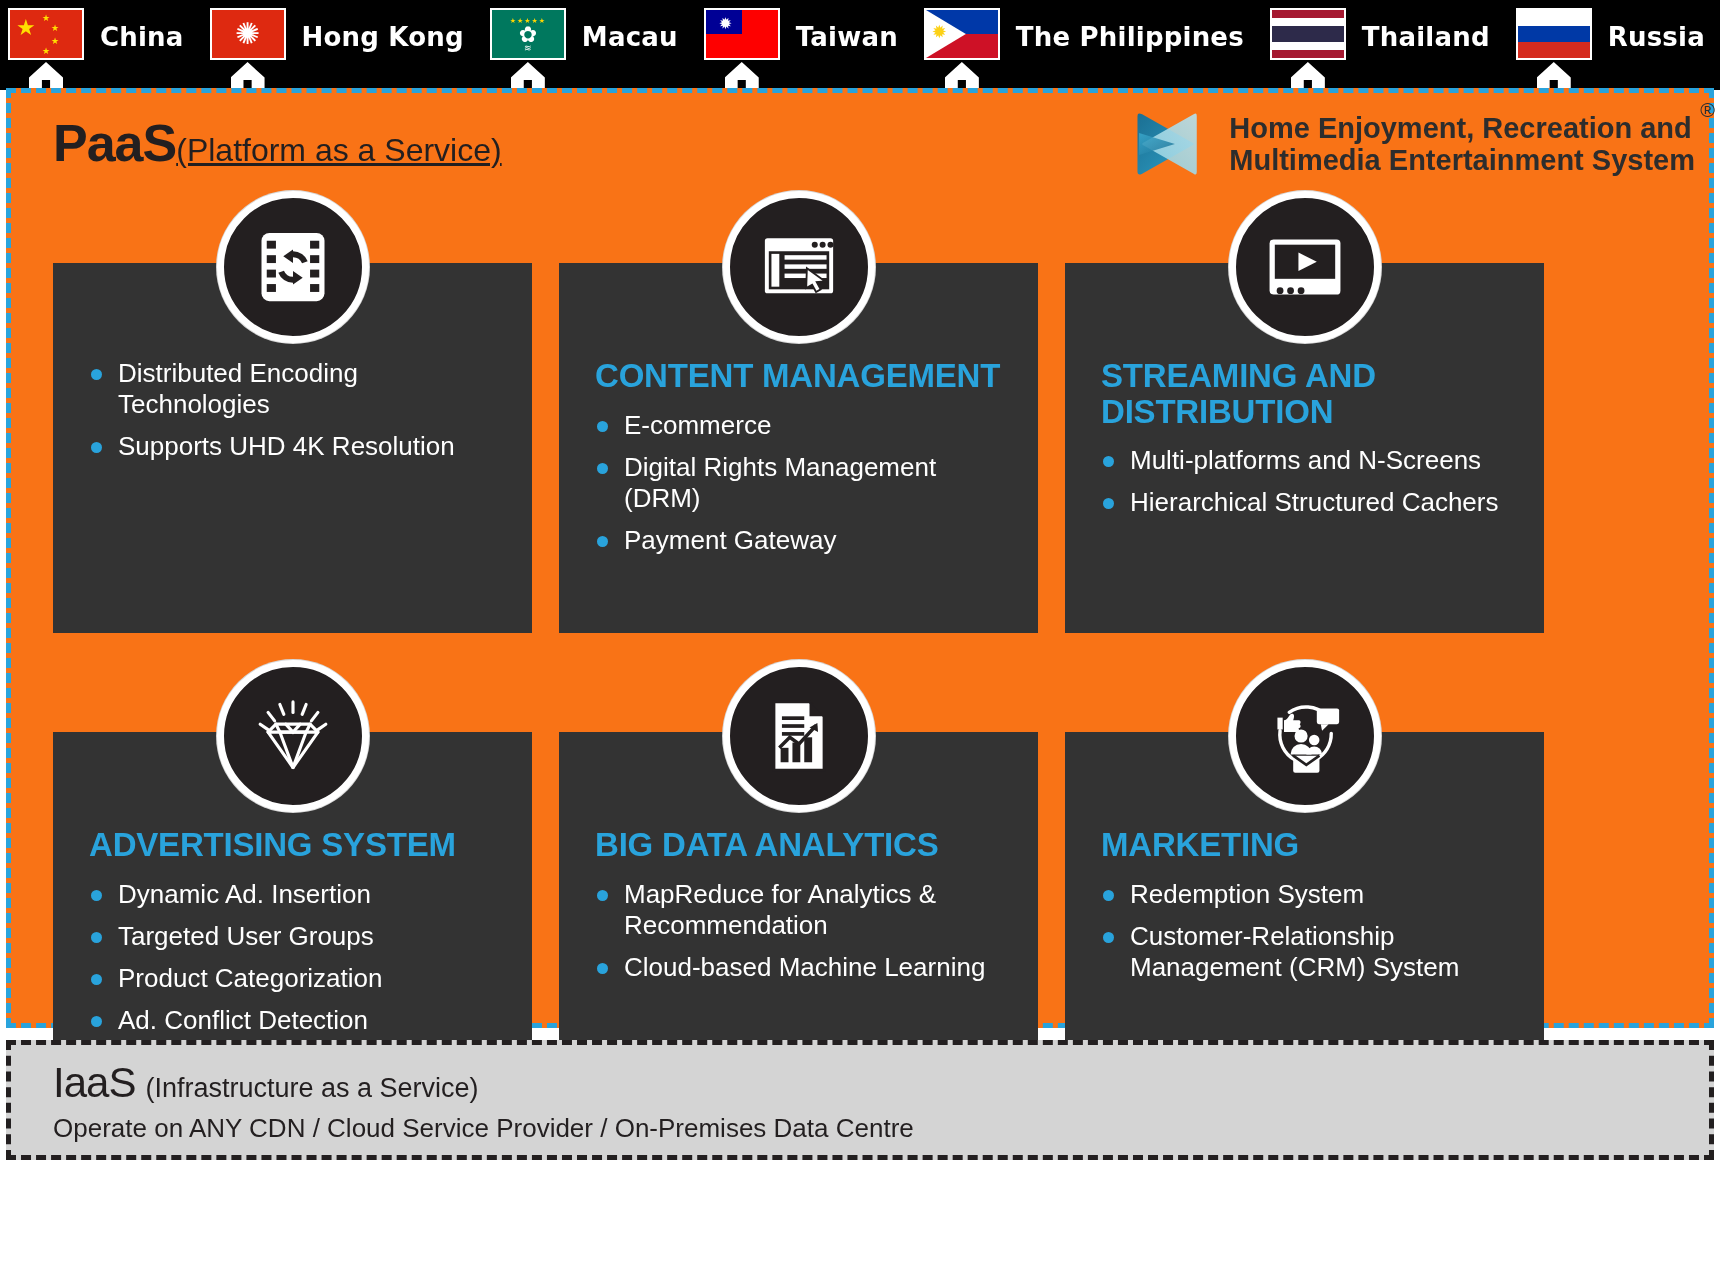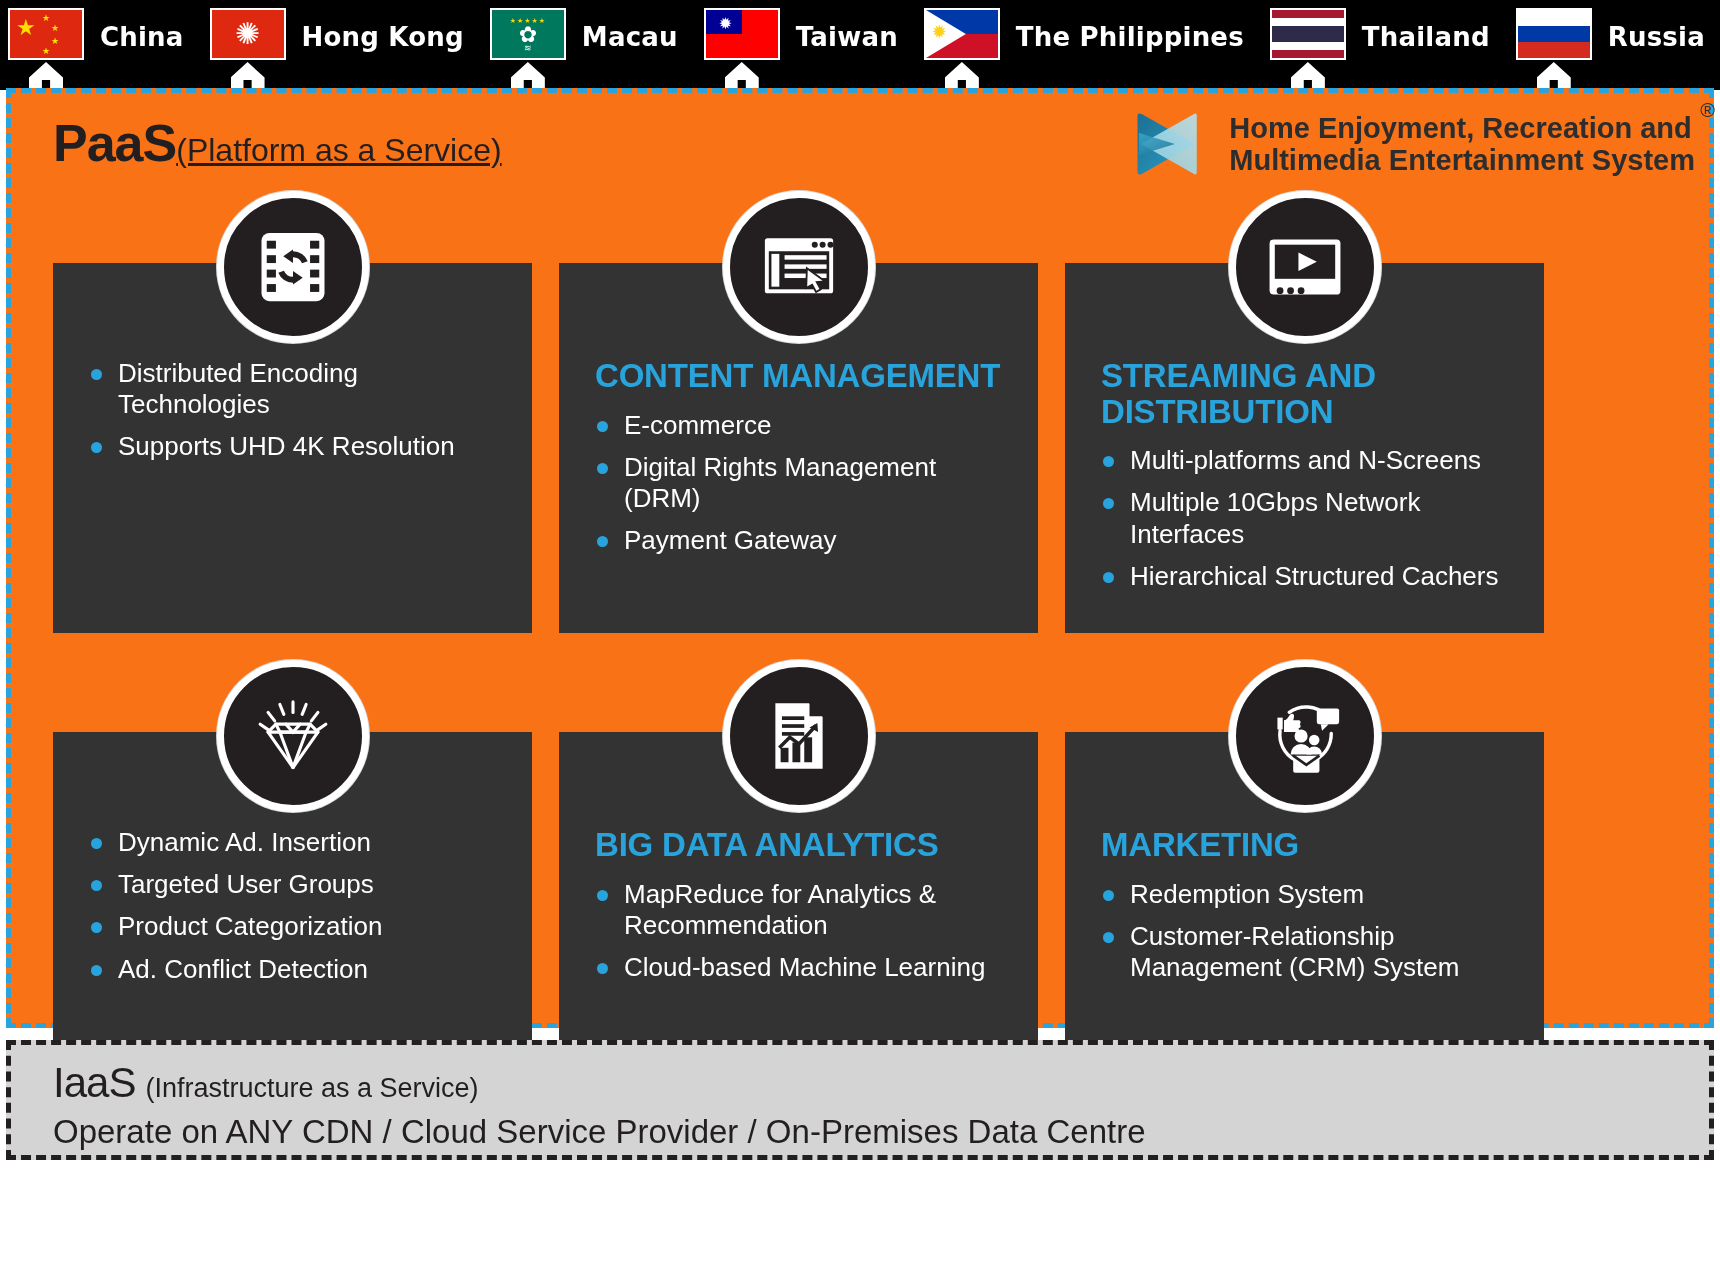--- a/index.html
+++ b/index.html
@@ -152,21 +152,21 @@
   
   .iaas {
     position: absolute; left: 6px; top: 1040px; width: 1708px; height: 120px;
     background: #d4d4d4;
     border: 5px dashed #231f20;
     padding: 14px 0 0 42px;
   }
   .iaas-title { display: flex; align-items: baseline; white-space: nowrap; }
   .iaas-title .big { font-size: 42px; font-weight: normal; color: #231f20; letter-spacing: -1px; }
   .iaas-title .small { font-size: 27px; color: #231f20; margin-left: 10px; }
-  .iaas-sub { font-size: 33px; color: #231f20; margin-top: 6px; }
+  .iaas-sub { font-size: 26px; color: #231f20; margin-top: 6px; }
 </style>
 </head>
 <body>
 
 <div class="page">
 
   <div class="flagbar">
 
     <div class="flag-item">
       <div class="flag-wrap">
@@ -361,21 +361,20 @@
             <rect x="11" y="43" width="28" height="3.4" fill="#fff"></rect>
             <rect x="42" y="43" width="11" height="3.4" fill="#fff"></rect>
             <circle cx="13" cy="50" r="2.6" fill="#231f20"></circle>
             <circle cx="21" cy="50" r="2.6" fill="#231f20"></circle>
             <circle cx="29" cy="50" r="2.6" fill="#231f20"></circle>
           </svg>
         </div>
         <div class="card-title">STREAMING AND DISTRIBUTION</div>
         <ul>
           <li>Multi-platforms and N-Screens</li>
-          <li>Multiple 10Gbps Network Interfaces</li>
           <li>Hierarchical Structured Cachers</li>
         </ul>
       </div>
 
       <div class="card">
         <div class="card-icon">
           <svg viewBox="0 0 64 64" fill="none" stroke="#ffffff" stroke-width="2.4" stroke-linecap="round">
             <path d="M32 6 v8"></path>
               <path d="M22 8 l3 7.5"></path>
               <path d="M42 8 l-3 7.5"></path>
@@ -384,20 +383,21 @@
             <path d="M7 23 l6.5 4.5"></path>
               <path d="M57 23 l-6.5 4.5"></path>
             <path d="M13 29 h38 l-19 27 Z" stroke-linejoin="round"></path>
             <path d="M13 29 l6 -6 h26 l6 6" stroke-linejoin="round"></path>
             <path d="M19 23 l3 6 L32 56"></path>
               <path d="M45 23 l-3 6 L32 56"></path>
             <path d="M22 29 h20"></path>
             <path d="M26.5 23 L32 29 L37.5 23"></path>
           </svg>
         </div>
+        <div class="card-title">ADVERTISING SYSTEM</div>
         <ul>
           <li>Dynamic Ad. Insertion</li>
           <li>Targeted User Groups</li>
           <li>Product Categorization</li>
           <li>Ad. Conflict Detection</li>
         </ul>
       </div>
 
       <div class="card">
         <div class="card-icon">

